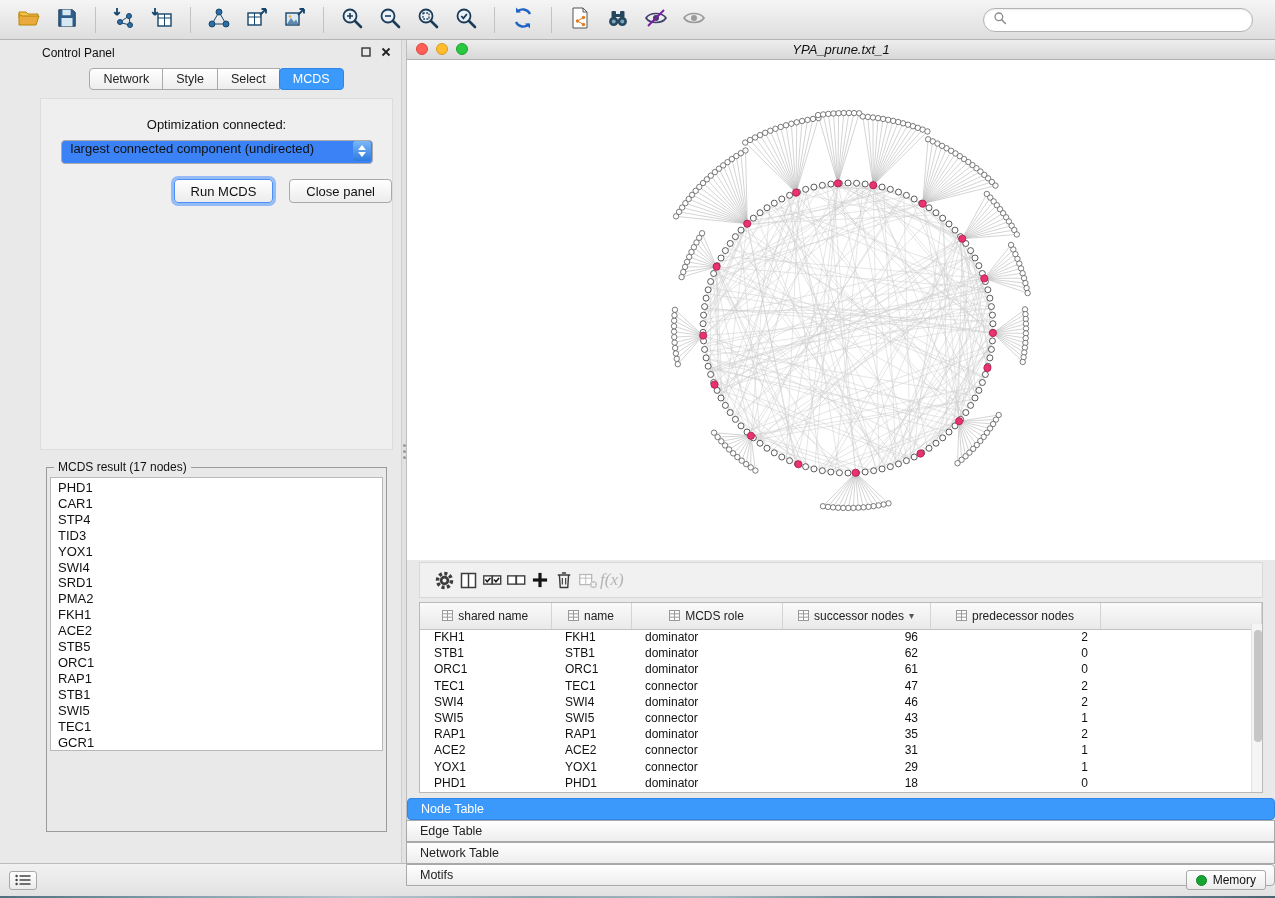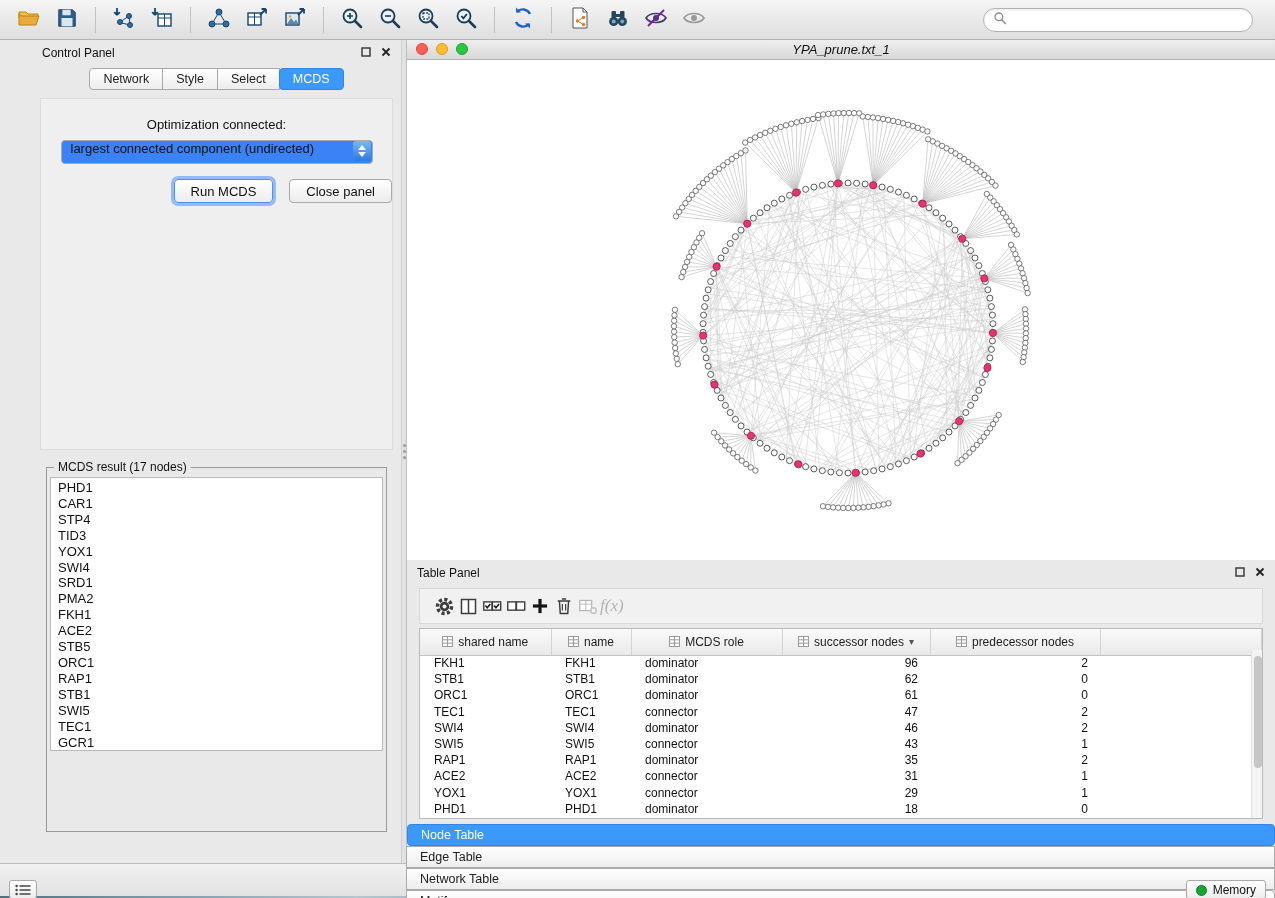--- a/index.html
+++ b/index.html
@@ -55,21 +55,21 @@
 table.node-table{border-collapse:collapse;width:100%;table-layout:fixed;}
 .node-table th{height:26px;background:linear-gradient(#fafafa,#e9e9e9);border-right:1px solid #d4d4d4;border-bottom:1px solid #c2c2c2;font-weight:normal;font-size:12px;color:#222;}
 .thc{display:flex;align-items:center;justify-content:center;gap:5px;}
 .chev{font-size:10px;color:#555;}
 .node-table td{height:16.2px;font-size:12px;padding:0 12px 0 14px;white-space:nowrap;overflow:hidden;}
 .node-table td.num{text-align:right;}
 .vscroll{position:absolute;top:21px;right:0;bottom:0;width:11px;background:#f4f4f4;border-left:1px solid #e2e2e2;}
 .vscroll .thumb{position:absolute;top:6px;left:1.5px;width:8px;height:112px;background:#c6c6c6;border-radius:4px;}
 .tp-tabs{display:flex;justify-content:center;margin-top:5px;flex-direction:column;}
 
-.status-bar{height:26px;background:linear-gradient(#f1f1f1,#e2e2e2);border-top:1px solid #bdbdbd;display:flex;align-items:flex-start;justify-content:space-between;padding:16px 9px;}
+.status-bar{height:26px;background:linear-gradient(#f1f1f1,#e2e2e2);border-top:1px solid #bdbdbd;display:flex;align-items:center;justify-content:space-between;padding:16px 9px;}
 .menu-btn{width:28px;height:19px;border:1px solid #a9a9a9;border-radius:3px;background:linear-gradient(#fff,#ececec);display:flex;align-items:center;justify-content:center;}
 .memory-btn{height:20px;border:1px solid #a9a9a9;border-radius:3px;background:linear-gradient(#fff,#ececec);display:flex;align-items:center;gap:6px;padding:0 9px;font-size:12px;}
 .memory-dot{width:11px;height:11px;border-radius:50%;background:#16a532;border:1px solid #0e8527;}
 .wallpaper{height:9px;background:linear-gradient(90deg,#51707f,#7e99a6 12%,#b7c6cd 28%,#8fa5af 42%,#a9bac1 55%,#6d8795 70%,#8ba1ab 84%,#49636f);}
 </style>
 </head>
 <body>
 
 <div class="toolbar">
   <div class="tbtn">
@@ -1004,31 +1004,20 @@
               <circle cx="580.3829459110563" cy="307.96741659346486" r="3.6" fill="#e8336d" stroke="#b2175a" stroke-width="0.8"></circle>
               <circle cx="513.5" cy="393.5736835487436" r="3.6" fill="#e8336d" stroke="#b2175a" stroke-width="0.8"></circle>
               <circle cx="391.40707921777806" cy="404.2554300139567" r="3.6" fill="#e8336d" stroke="#b2175a" stroke-width="0.8"></circle>
               <circle cx="307.52679624939617" cy="324.6560136309447" r="3.6" fill="#e8336d" stroke="#b2175a" stroke-width="0.8"></circle>
             </g>
           </svg>
       </div>
     </div>
 
     <div class="table-panel">
-      <div class="panel-header">
-        <span>Table Panel</span>
-        <span class="ph-icons">
-          <span><svg width="10" height="10" viewBox="0 0 10 10">
-                <rect x="1" y="1" width="8" height="8" fill="none" stroke="#333" stroke-width="1.4"></rect>
-              </svg></span>
-          <span><svg width="10" height="10" viewBox="0 0 10 10">
-                <path d="M1.5 1.5l7 7M8.5 1.5l-7 7" stroke="#222" stroke-width="1.8"></path>
-              </svg></span>
-        </span>
-      </div>
       <div class="tp-toolbar">
         <span class="ti">
             <svg width="21" height="21" viewBox="0 0 24 24">
               <circle cx="12" cy="12" r="8" fill="none" stroke="#3c3c3c" stroke-width="4" stroke-dasharray="3.5 2.7"></circle>
               <circle cx="12" cy="12" r="5.4" fill="#3c3c3c"></circle>
               <circle cx="12" cy="12" r="2.3" fill="#f1f1f1"></circle>
             </svg>
           </span>
         <span class="ti">
             <svg width="21" height="21" viewBox="0 0 24 24">

